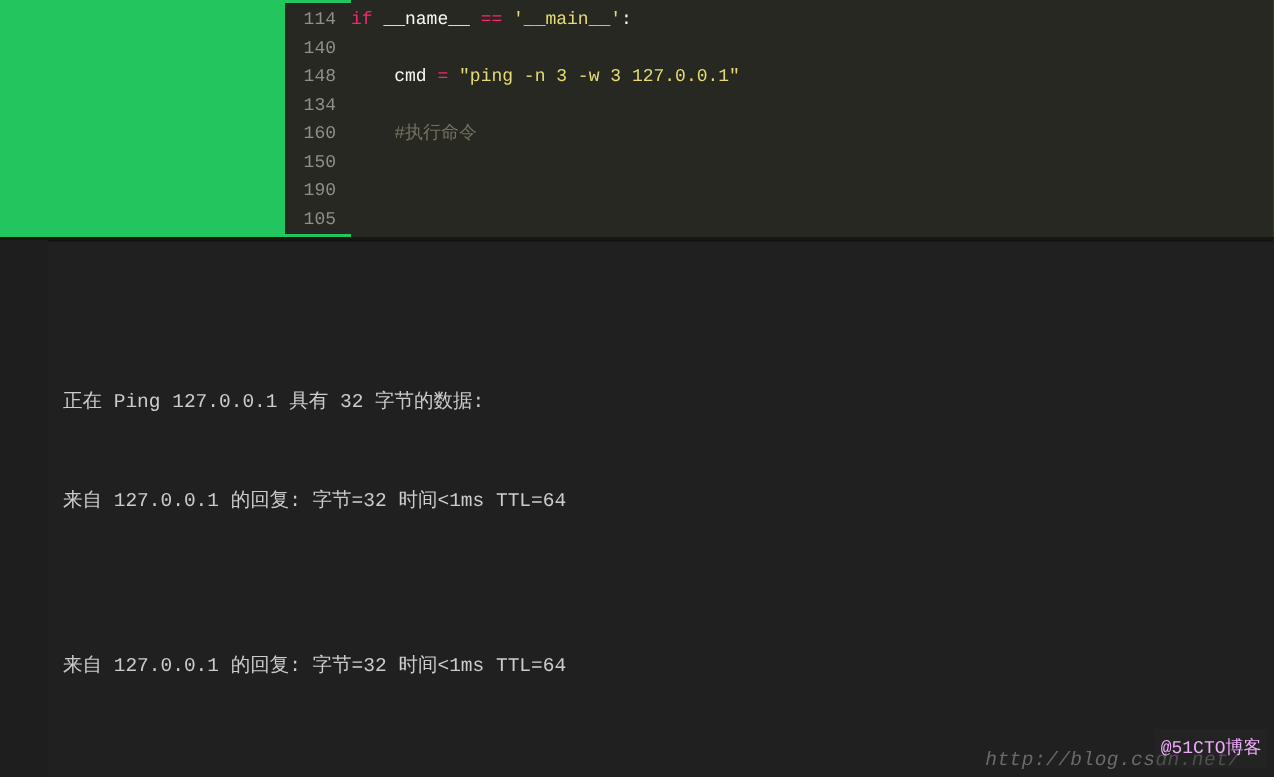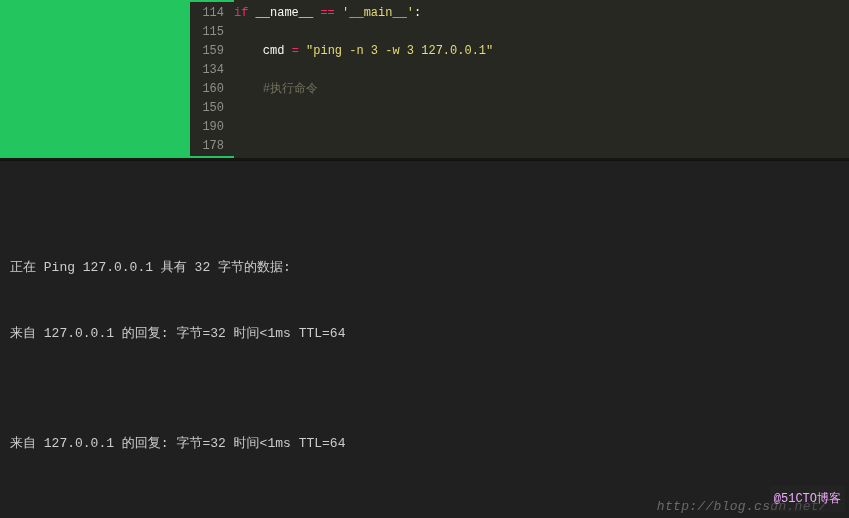--- a/index.html
+++ b/index.html
@@ -59,20 +59,21 @@
       background: #202020;
       color: #cccccc;
       padding: 8px 10px 16px 10px;
       font-size: 13px;
       line-height: 22px;
       white-space: pre;
       height: 358px;
       position: relative;
       overflow: hidden;
       border-top: 1px solid #111;
+      margin-left: 32px;
     }
     .out-line { white-space: pre; }
     .watermark {
       position: absolute;
       right: 22px;
       bottom: 0;
       font-size: 13px;
       color: #6a6a6a;
       font-style: italic;
       letter-spacing: 0.3px;
@@ -88,27 +89,27 @@
       font-style: normal;
     }
   </style>
 </head>
 <body>
 
 <div class="editor-pane">
   <div class="minimap"></div>
   <div class="gutter">
     <div>114</div>
-    <div>115</div>
-    <div>159</div>
+    <div>140</div>
+    <div>148</div>
     <div>134</div>
     <div>160</div>
     <div>150</div>
     <div>190</div>
-    <div>178</div>
+    <div>105</div>
   </div>
   <div class="code">
 <div> </div>
 <div><span class="tok-keyword">if</span> <span class="tok-name">__name__</span> <span class="tok-op">==</span> <span class="tok-string">'__main__'</span><span class="tok-punct">:</span></div>
 <div>    <span class="tok-name">cmd</span> <span class="tok-op">=</span> <span class="tok-string">"ping -n 3 -w 3 127.0.0.1"</span></div>
 <div>    <span class="tok-comment">#执行命令</span></div>
 
 
 
 

